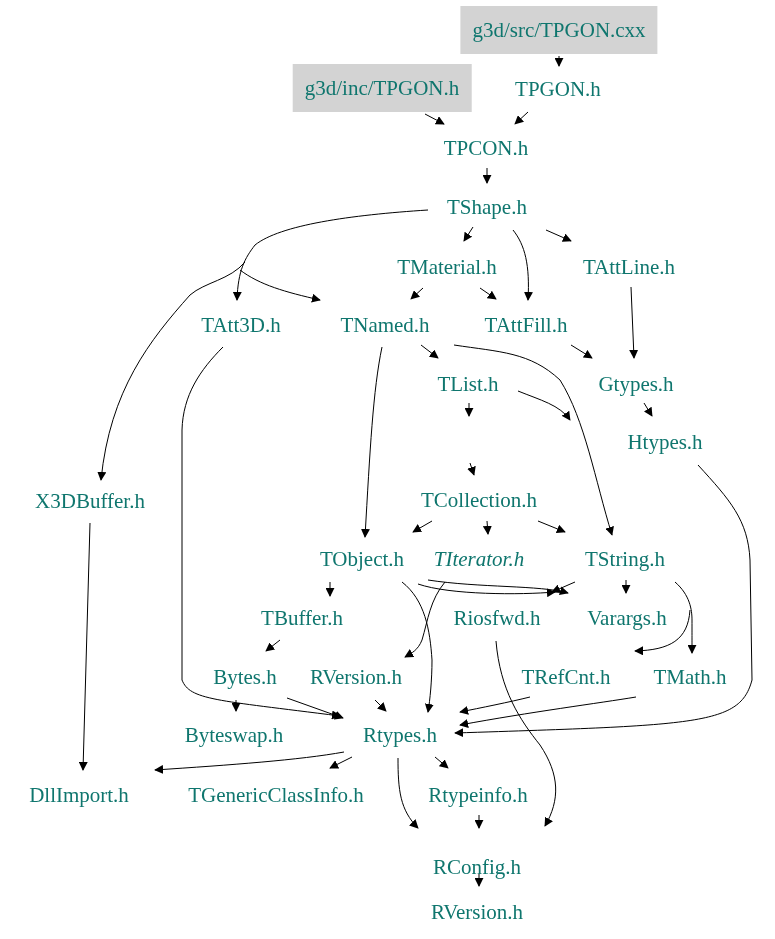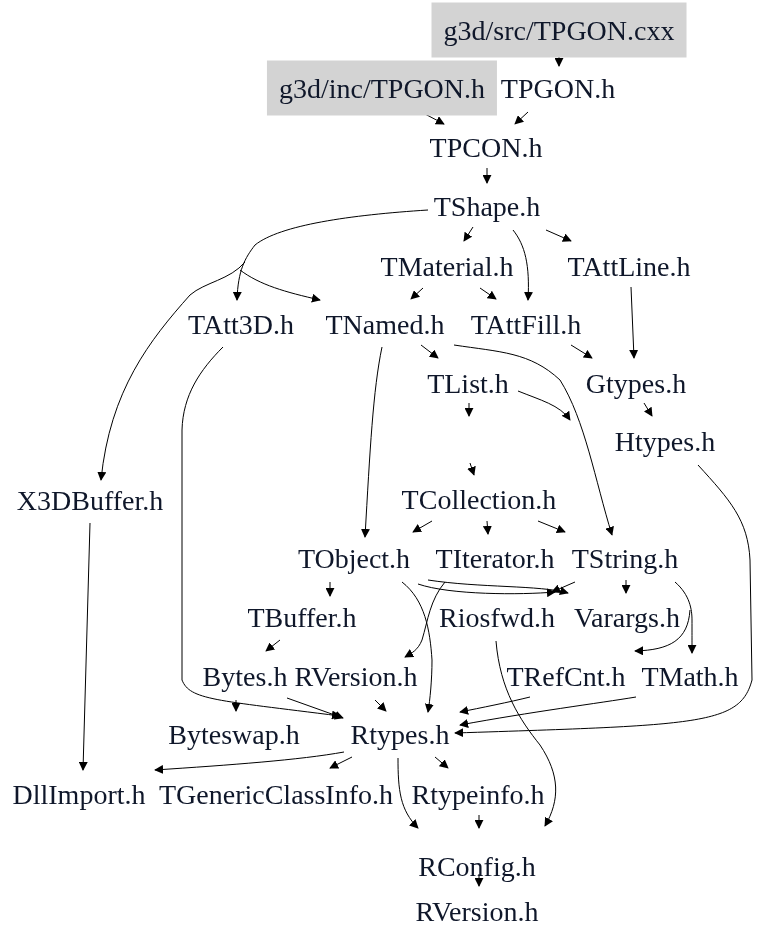--- a/index.html
+++ b/index.html
@@ -1,18 +1,18 @@
 <!DOCTYPE html>
 <html><head>
 <meta charset="utf-8">
 <style>
   html, body { margin: 0; padding: 0; background: #ffffff; }
   #canvas { position: relative; width: 775px; height: 939px; background: #ffffff; overflow: hidden; }
   svg#edges { position: absolute; left: 0; top: 0; width: 775px; height: 939px; }
-  .node { position: absolute; font-family: "Liberation Serif", "DejaVu Serif", serif; font-size: 28px; color: #0f172a; white-space: nowrap; line-height: 1; transform: translate(-50%, -50%); }
+  .node { position: absolute; font-family: "Liberation Serif", "DejaVu Serif", serif; font-size: 21px; color: #0f766e; white-space: nowrap; line-height: 1; transform: translate(-50%, -50%); }
   .node.root { background: #d3d3d3; padding: 14px 12px 13px 12px; }
 </style>
 </head>
 <body>
 
 <div id="canvas">
   <svg id="edges" xmlns="http://www.w3.org/2000/svg">
     <defs>
       <marker id="arrow" viewBox="0 0 10 10" refX="9" refY="5" markerWidth="9" markerHeight="9" orient="auto-start-reverse" markerUnits="userSpaceOnUse">
         <path d="M0,0 L10,5 L0,10 z" fill="#000"></path>
@@ -79,22 +79,22 @@
   <div class="node" style="left:447px;top:267px;">TMaterial.h</div>
   <div class="node" style="left:629px;top:267px;">TAttLine.h</div>
   <div class="node" style="left:241px;top:325px;">TAtt3D.h</div>
   <div class="node" style="left:385px;top:325px;">TNamed.h</div>
   <div class="node" style="left:526px;top:325px;">TAttFill.h</div>
   <div class="node" style="left:468px;top:384px;">TList.h</div>
   <div class="node" style="left:636px;top:384px;">Gtypes.h</div>
   <div class="node" style="left:90px;top:501px;">X3DBuffer.h</div>
   <div class="node" style="left:665px;top:442px;">Htypes.h</div>
   <div class="node" style="left:479px;top:500px;">TCollection.h</div>
-  <div class="node" style="left:354px;top:559px;">TObject.h</div>
-  <div class="node" style="left:495px;top:559px;">TIterator.h</div>
+  <div class="node" style="left:362px;top:559px;">TObject.h</div>
+  <div class="node" style="left:479px;top:559px;font-style:italic;">TIterator.h</div>
   <div class="node" style="left:625px;top:559px;">TString.h</div>
   <div class="node" style="left:302px;top:618px;">TBuffer.h</div>
   <div class="node" style="left:497px;top:618px;">Riosfwd.h</div>
   <div class="node" style="left:627px;top:618px;">Varargs.h</div>
   <div class="node" style="left:234px;top:677px;margin-left:11px;">Bytes.h</div>
   <div class="node" style="left:356px;top:677px;">RVersion.h</div>
   <div class="node" style="left:566px;top:677px;">TRefCnt.h</div>
   <div class="node" style="left:690px;top:677px;">TMath.h</div>
   <div class="node" style="left:234px;top:735px;">Byteswap.h</div>
   <div class="node" style="left:400px;top:735px;">Rtypes.h</div>

